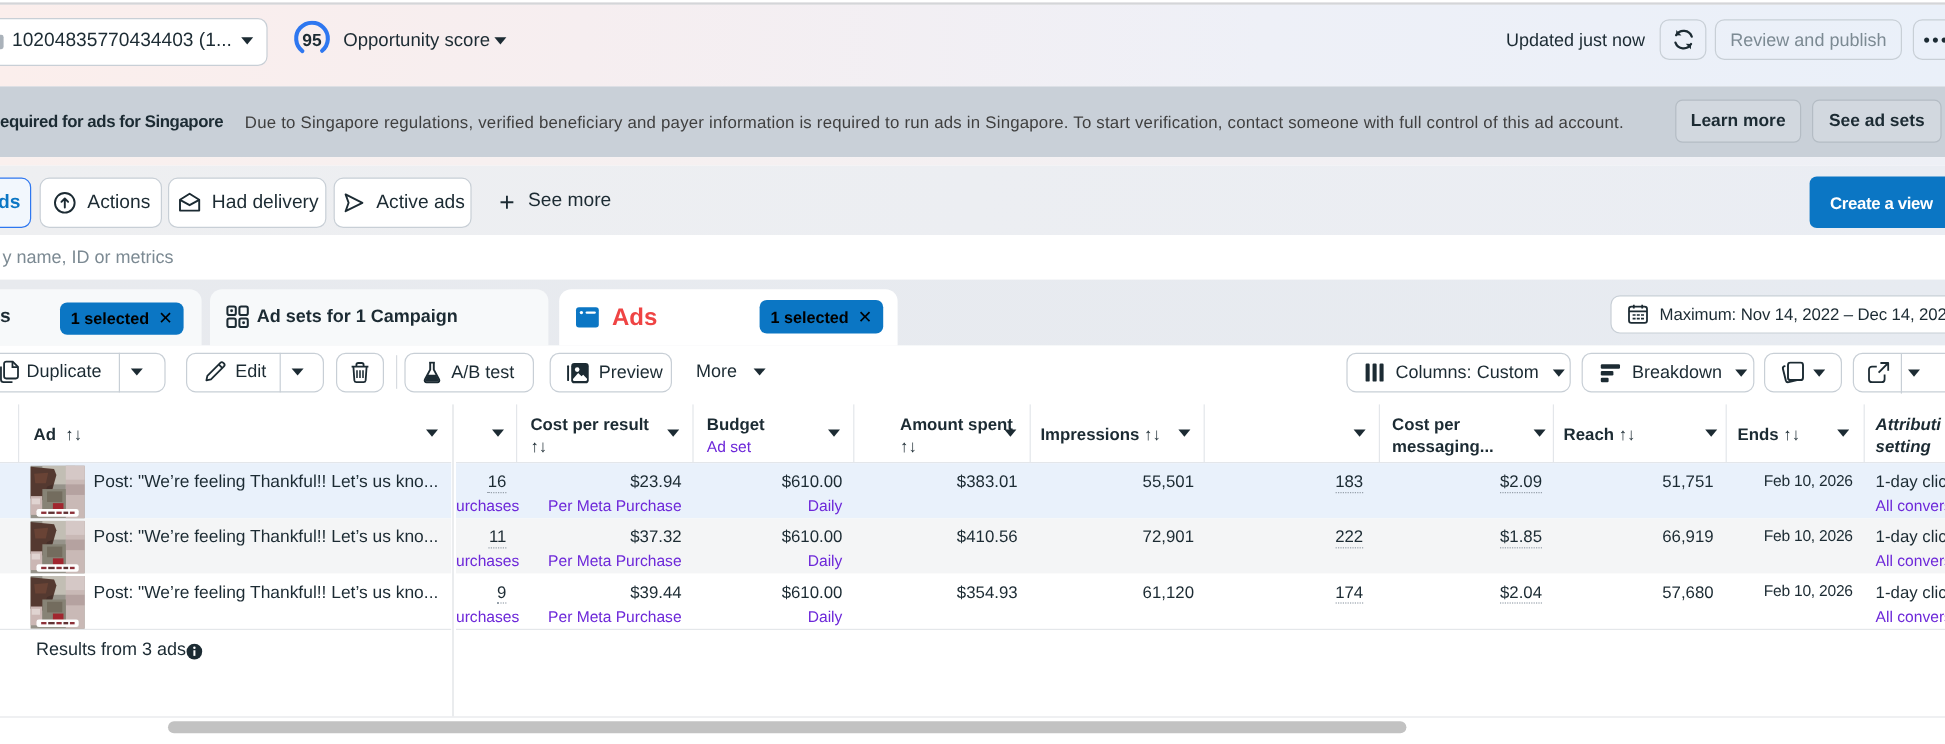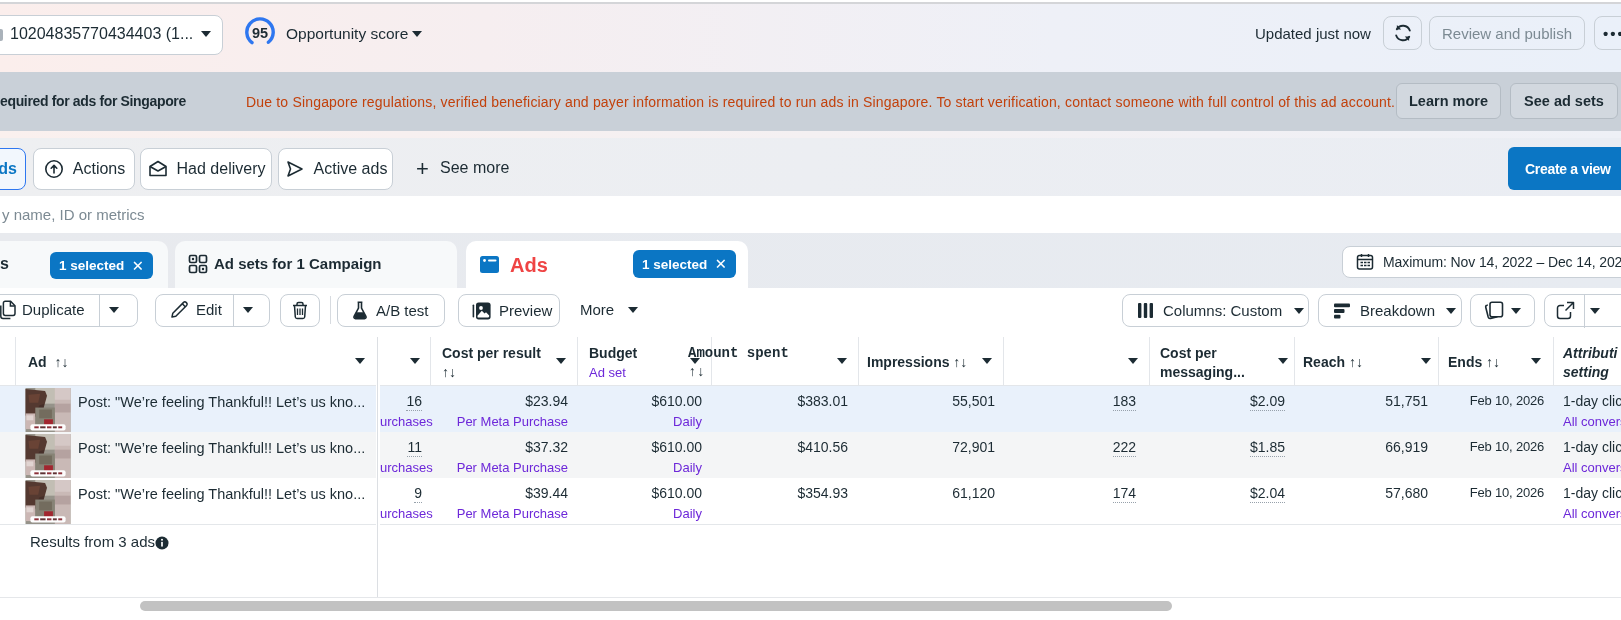--- a/index.html
+++ b/index.html
@@ -3,21 +3,21 @@
 <meta charset="utf-8">
 <style>
   html,body{margin:0;padding:0;}
   #page{position:relative;width:1621px;height:620px;overflow:hidden;background:#ffffff;
     font-family:"Liberation Sans",sans-serif;color:#1c2b33;}
   .abs{position:absolute;}
   .btn{position:absolute;border:1px solid #c8cfd6;border-radius:8px;background:#fff;
     display:flex;align-items:center;font-size:15px;color:#1c2b33;box-sizing:border-box;}
   .caret{display:inline-block;width:0;height:0;border-left:5px solid transparent;
     border-right:5px solid transparent;border-top:6px solid #1c2b33;}
-  .pill{position:absolute;background:#0b76c4;border-radius:6px;color:#ffffff;
+  .pill{position:absolute;background:#0b76c4;border-radius:6px;color:#000000;
     font-size:13.5px;font-weight:bold;display:flex;align-items:center;justify-content:center;}
   .hdrtxt{font-weight:bold;font-size:14px;color:#1c2b33;line-height:19px;}
   .sub{color:#6d28d9;}
   .num{font-size:14px;color:#1c2b33;}
   .dotted{border-bottom:1px dotted #97a1ab;padding-bottom:1px;}
   .vline{position:absolute;width:1px;background:#e3e6ea;}
 </style>
 </head>
 <body>
 <div id="page">
@@ -46,21 +46,21 @@
       <path d="M3.2 12.5 A 7.2 7.2 0 0 0 16.2 13.7" stroke-linecap="round"></path>
       <path d="M3.9 2.0 L3.8 6.4 L8.2 6.5 Z" fill="#1c2b33" stroke="none"></path>
       <path d="M16.1 18.0 L16.2 13.6 L11.8 13.5 Z" fill="#1c2b33" stroke="none"></path>
     </svg>
   </div>
   <div class="btn" style="left:1429px;top:16px;width:156px;height:34px;background:transparent;justify-content:center;color:#7c8a93;">Review and publish</div>
   <div class="btn" style="left:1594px;top:16px;width:45px;height:34px;background:transparent;padding-left:8px;letter-spacing:2px;font-weight:bold;">•••</div>
 
   <div class="abs" style="left:0;top:72px;width:1621px;height:59px;background:#c9d0d8;"></div>
   <div class="abs" style="left:0px;top:93px;font-size:14px;letter-spacing:-0.35px;font-weight:bold;color:#1c2b33;">equired for ads for Singapore</div>
-  <div class="abs" style="left:204px;top:94px;font-size:14px;letter-spacing:0.18px;color:#c2410c;margin-left:42px;">Due to Singapore regulations, verified beneficiary and payer information is required to run ads in Singapore. To start verification, contact someone with full control of this ad account.</div>
+  <div class="abs" style="left:204px;top:94px;font-size:14px;letter-spacing:0.18px;color:#404040;">Due to Singapore regulations, verified beneficiary and payer information is required to run ads in Singapore. To start verification, contact someone with full control of this ad account.</div>
   <div class="btn" style="left:1396px;top:83px;width:105px;height:36px;background:#d2d8df;border-color:#b4bcc4;border-radius:6px;justify-content:center;font-weight:bold;font-size:14.5px;">Learn more</div>
   <div class="btn" style="left:1510px;top:83px;width:108px;height:36px;background:#d2d8df;border-color:#b4bcc4;border-radius:6px;justify-content:center;font-weight:bold;font-size:14.5px;">See ad sets</div>
 
   <div class="abs" style="left:0;top:131px;width:1621px;height:7px;background:linear-gradient(90deg,#faf0ee,#eef0f6);"></div>
 
   <div class="abs" style="left:0;top:138px;width:1621px;height:58px;background:linear-gradient(90deg,#eeeff1,#eaedf3);"></div>
   <div class="btn" style="left:-70px;top:148px;width:96px;height:42px;border-color:#2e77f0;background:#f2f7fd;justify-content:flex-end;padding-right:8px;color:#0b76c4;font-weight:bold;font-size:16px;">ds</div>
   <div class="btn" style="left:33px;top:148px;width:102px;height:42px;justify-content:center;font-size:16px;">
     <svg width="22" height="22" viewBox="0 0 22 22" fill="none" stroke="#1c2b33" stroke-width="1.6" style="margin-right:8px;">
       <circle cx="11" cy="11" r="8.2"></circle>
@@ -215,21 +215,21 @@
   <div class="vline" style="left:1438px;top:337px;height:48px;"></div>
   <div class="vline" style="left:1553px;top:337px;height:48px;"></div>
 
   <div class="abs hdrtxt" style="left:28px;top:353px;">Ad&nbsp; <span style="font-weight:bold;">↑↓</span></div>
   <div class="abs caret" style="left:355px;top:358px;"></div>
   <div class="abs caret" style="left:410px;top:358px;"></div>
   <div class="abs hdrtxt" style="left:442px;top:344px;">Cost per result<br>↑↓</div>
   <div class="abs caret" style="left:556px;top:358px;"></div>
   <div class="abs hdrtxt" style="left:589px;top:344px;">Budget<br><span class="sub" style="font-weight:normal;font-size:13px;">Ad set</span></div>
   <div class="abs caret" style="left:690px;top:358px;"></div>
-  <div class="abs hdrtxt" style="left:688px;top:344px;font-family:Liberation Mono, monospace;">Amount spent<br>↑↓</div>
+  <div class="abs hdrtxt" style="left:750px;top:344px;">Amount spent<br>↑↓</div>
   <div class="abs caret" style="left:837px;top:358px;"></div>
   <div class="abs hdrtxt" style="left:867px;top:353px;">Impressions ↑↓</div>
   <div class="abs caret" style="left:982px;top:358px;"></div>
   <div class="abs caret" style="left:1128px;top:358px;"></div>
   <div class="abs hdrtxt" style="left:1160px;top:344px;">Cost per<br>messaging...</div>
   <div class="abs caret" style="left:1278px;top:358px;"></div>
   <div class="abs hdrtxt" style="left:1303px;top:353px;">Reach ↑↓</div>
   <div class="abs caret" style="left:1421px;top:358px;"></div>
   <div class="abs hdrtxt" style="left:1448px;top:353px;">Ends ↑↓</div>
   <div class="abs caret" style="left:1531px;top:358px;"></div>

